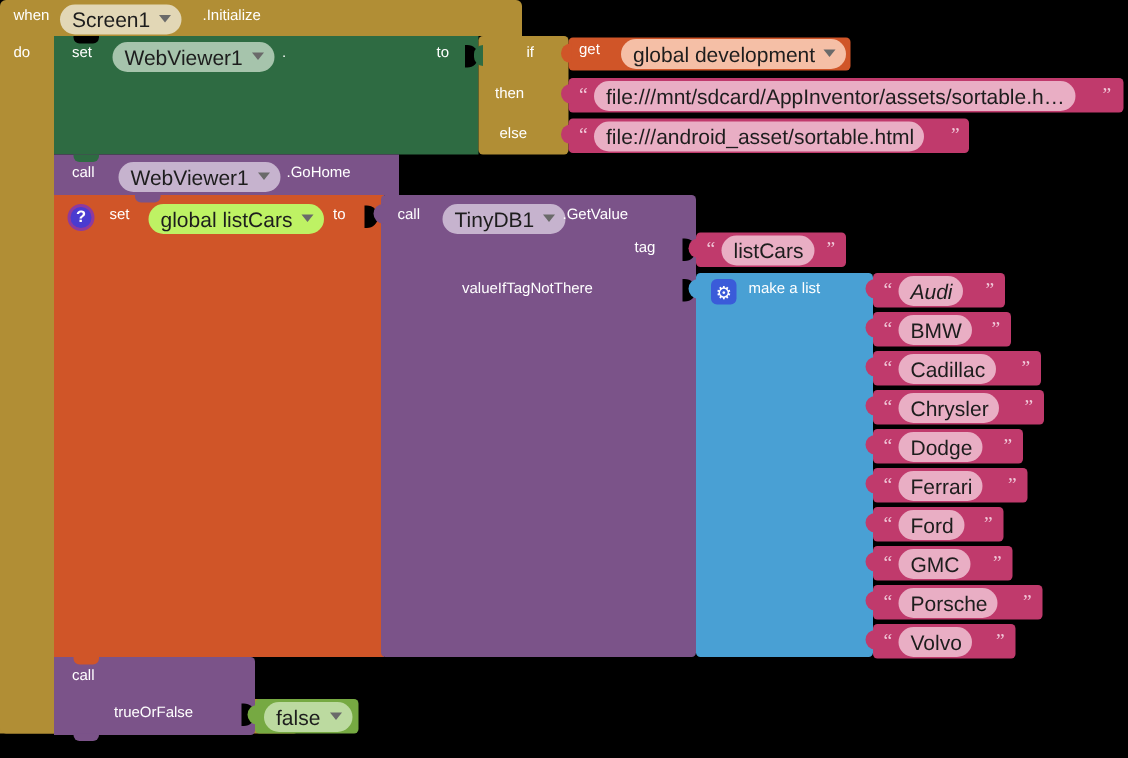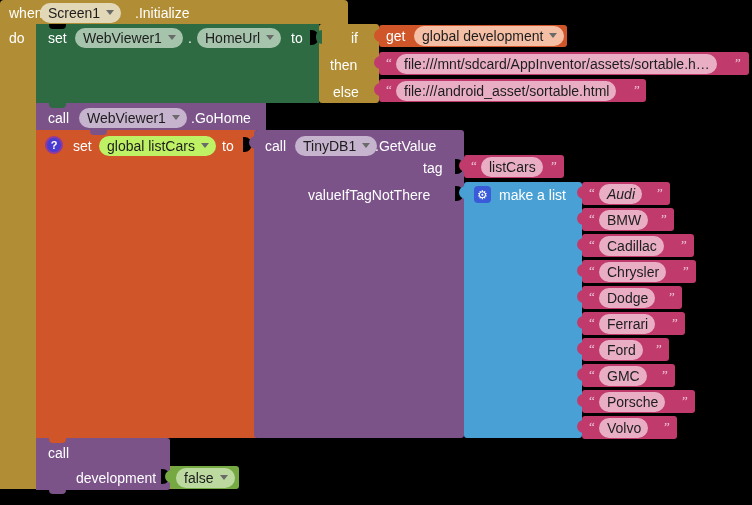--- a/index.html
+++ b/index.html
@@ -11,21 +11,21 @@
   
   .blk{position:absolute;box-sizing:border-box;}
   .gold   {background:#B18E35;}
   .green  {background:#2E6B42;}
   .purple {background:#7B5389;}
   .orange {background:#D05528;}
   .blue   {background:#49A0D4;}
   .mag    {background:#C03A6C;}
   .lgreen {background:#76A942;}
 
-  .lbl{position:absolute;color:#fff;font-size:14px;line-height:1;white-space:nowrap;}
+  .lbl{position:absolute;color:#fff;font-size:10px;line-height:1;white-space:nowrap;}
 
   
   .field{position:absolute;display:inline-flex;align-items:center;gap:5px;
          border-radius:11px;padding:2px 7px 3px 8px;
          font-size:14px;line-height:1;color:#1d1d1d;white-space:nowrap;
          height:20px;box-sizing:border-box;}
   .f-evt  {background:#E2D7B6;}
   .f-grn  {background:#A6C4AC;}
   .f-pur  {background:#C6B3CE;}
   .f-org  {background:#bef264;}
@@ -71,24 +71,20 @@
 
   <div class="blk green" style="left:36px;top:24px;width:283px;height:79px;"></div>
   <div class="notch" style="left:49px;top:24px;"></div>
 
   <span class="lbl" style="left:48px;top:31px;">set</span>
   <div class="field f-grn" style="left:75px;top:28px;">
     <span>WebViewer1</span>
     <i class="caret"></i>
   </div>
   <span class="lbl" style="left:188px;top:31px;">.</span>
-  <div class="field f-grn" style="left:197px;top:28px;">
-    <span>HomeUrl</span>
-    <i class="caret"></i>
-  </div>
   <span class="lbl" style="left:291px;top:31px;">to</span>
   <div class="socket" style="left:310px;top:30px;"></div>
 
   <div class="blk gold" style="left:319px;top:24px;width:60px;height:79px;border-radius:3px;"></div>
   <div class="socket" style="left:316px;top:30px;background:#2E6B42;border-radius:8px 0 0 8px;width:6px;height:14px;"></div>
 
   <span class="lbl" style="left:351px;top:31px;">if</span>
   <span class="lbl" style="left:330px;top:58px;">then</span>
   <span class="lbl" style="left:333px;top:85px;">else</span>
 
@@ -248,21 +244,21 @@
   <div class="field f-mag" style="left:599px;top:418px;">
     <span>Volvo</span>
   </div>
   <span class="q" style="left:664px;top:420px;">”</span>
 
   <div class="blk purple" style="left:36px;top:438px;width:134px;height:52px;border-radius:0 3px 3px 0;"></div>
   <div class="notch" style="left:49px;top:438px;background:#D05528;"></div>
   <div style="position:absolute;left:49px;top:489px;width:17px;height:5px;background:#7B5389;border-radius:0 0 4px 4px;"></div>
 
   <span class="lbl" style="left:48px;top:446px;">call</span>
-  <span class="lbl" style="left:76px;top:471px;">development</span>
+  <span class="lbl" style="left:76px;top:471px;">trueOrFalse</span>
   <div class="socket" style="left:161px;top:469px;"></div>
 
   <div class="blk lgreen" style="left:170px;top:466px;width:69px;height:23px;border-radius:3px;"></div>
   <div style="position:absolute;left:165px;top:470px;width:7px;height:13px;background:#76A942;border-radius:7px 0 0 7px;"></div>
   <div class="field f-lg" style="left:176px;top:468px;">
     <span>false</span>
     <i class="caret"></i>
   </div>
 
 </div>

